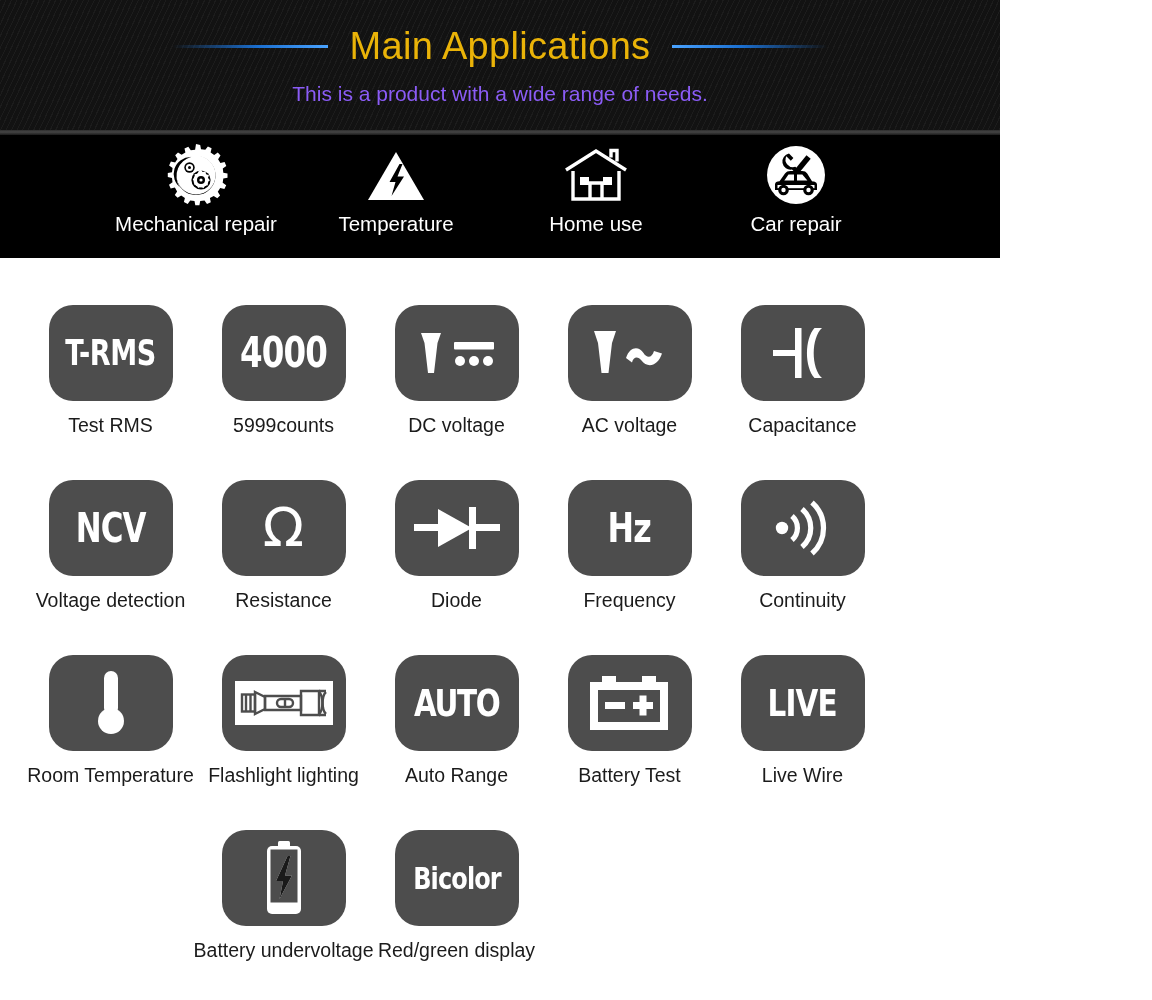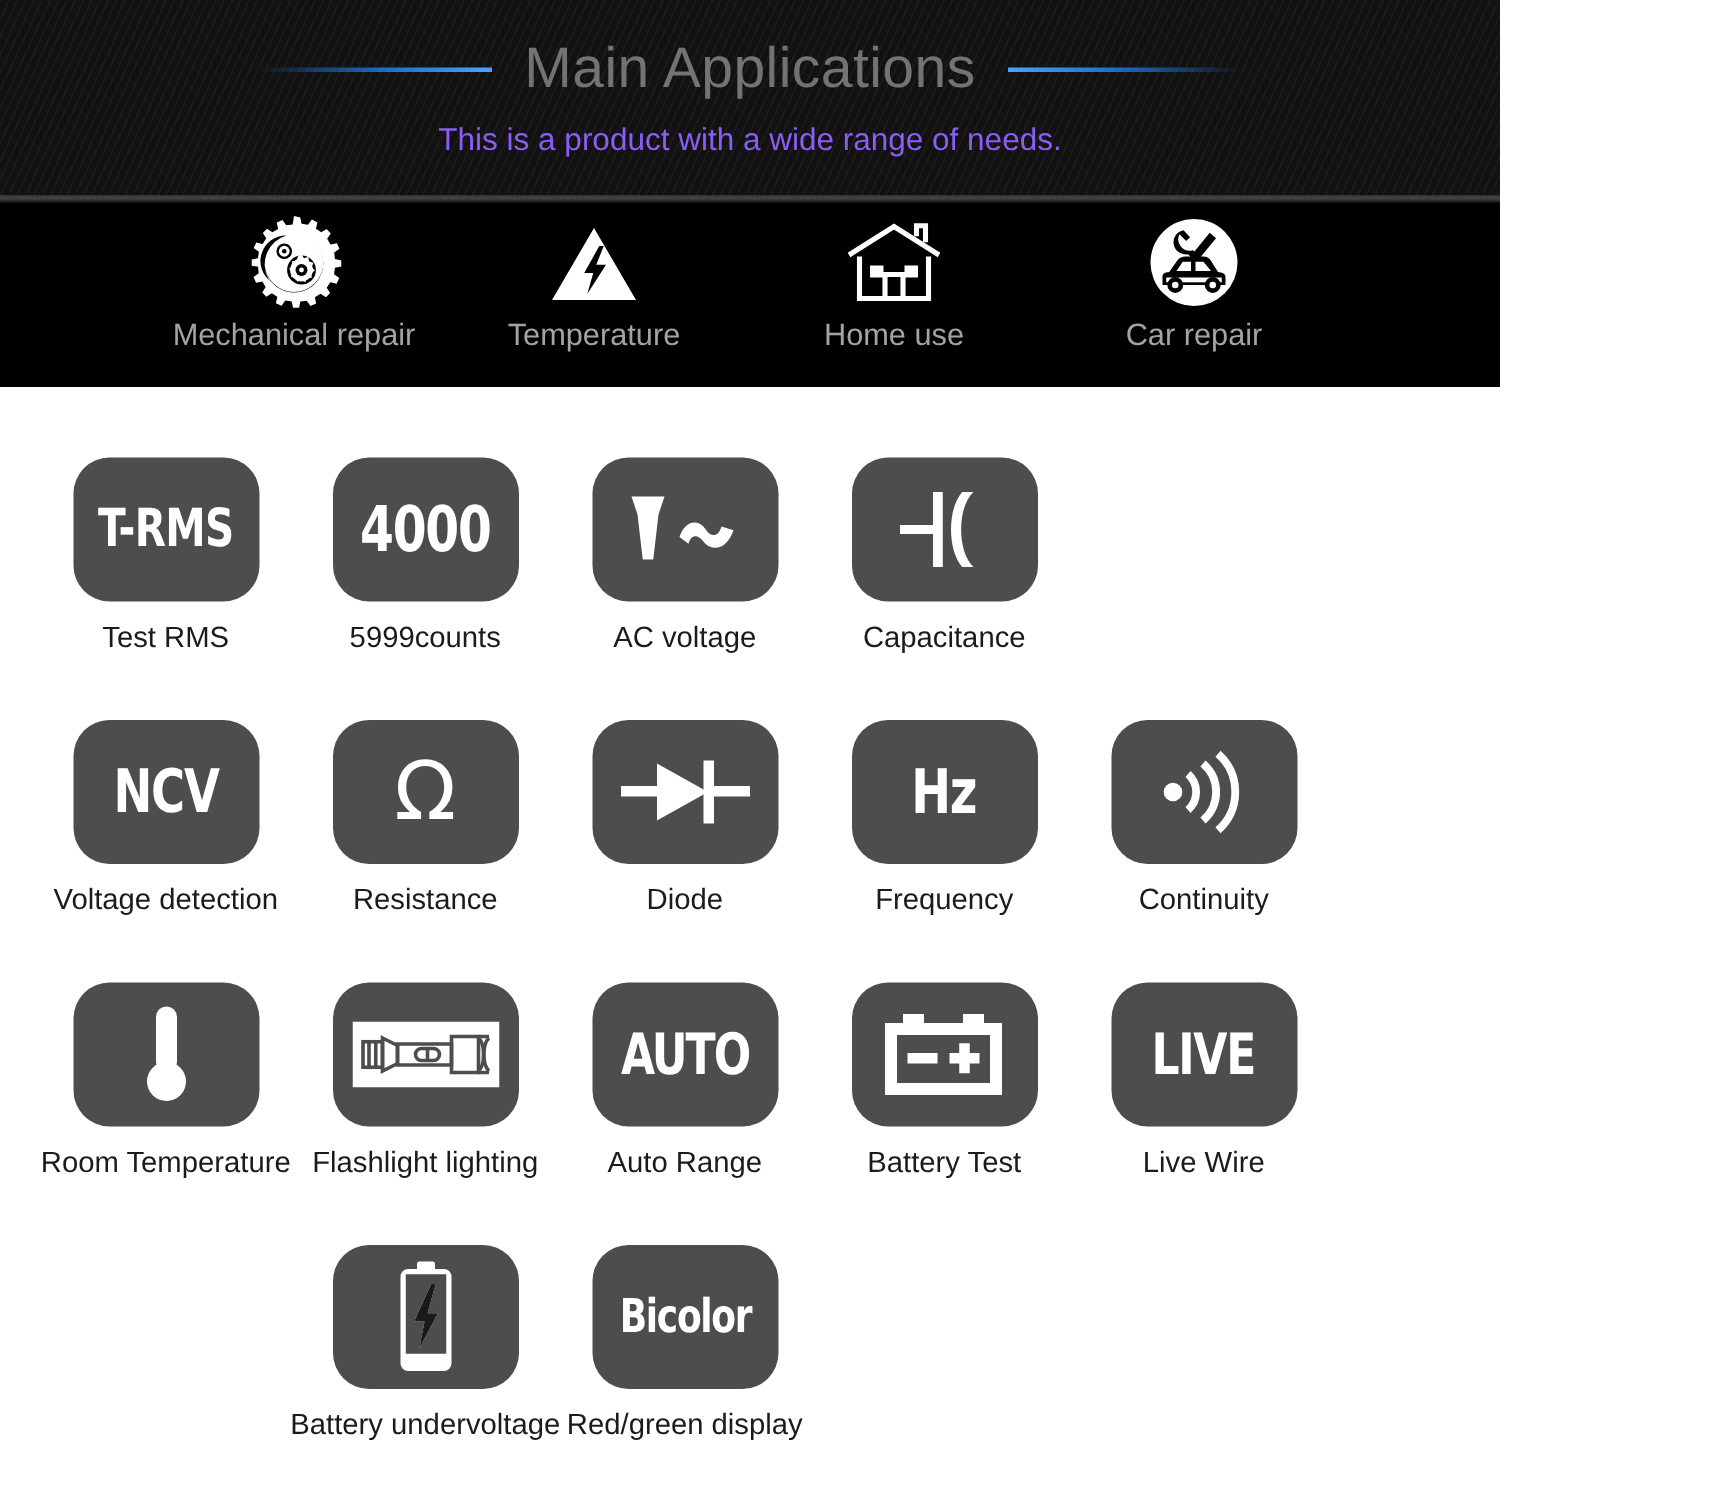--- a/index.html
+++ b/index.html
@@ -41,40 +41,40 @@
   }
   .rule.left{
     background:linear-gradient(to right,rgba(40,90,160,0) 0%,#1b6fd0 55%,#4aa3ff 100%);
     margin-right:22px;
   }
   .rule.right{
     background:linear-gradient(to left,rgba(40,90,160,0) 0%,#1b6fd0 55%,#4aa3ff 100%);
     margin-left:22px;
   }
   #main-title{
-    color:#737373;font-size:38px;font-weight:400;letter-spacing:0.3px;
+    color:#eab308;font-size:38px;font-weight:400;letter-spacing:0.3px;
     white-space:nowrap;line-height:1;
   }
   #subtitle{
     position:absolute;left:0;top:82px;width:1000px;text-align:center;
     color:#8b5cf6;font-size:21px;font-weight:400;
   }
 
   
   #apps{
     position:absolute;left:0;top:140px;width:1000px;height:118px;
     display:flex;align-items:flex-start;
   }
   .app{
     flex:0 0 200px;display:flex;flex-direction:column;align-items:center;
   }
   .app:nth-child(1){margin-left:96px;}
   .app-ico{height:70px;display:flex;align-items:center;justify-content:center;}
   .app-label{
-    color:#a3a3a3;font-size:20.5px;margin-top:2px;white-space:nowrap;
+    color:#ffffff;font-size:20.5px;margin-top:2px;white-space:nowrap;
   }
 
   
   #grid{
     position:absolute;left:0;top:262px;width:1000px;padding-left:24px;
   }
   .grid-row{
     display:flex;justify-content:flex-start;
   }
   .cell{
@@ -221,20 +221,32 @@
       <div class="cell-label">Test RMS</div>
     </div>
 
     <div class="cell">
       <div class="tile">
         <span class="tile-text t-4000">4000</span>
       </div>
       <div class="cell-label">5999counts</div>
     </div>
 
+    <div class="cell">
+      <div class="tile">
+        <svg width="92" height="56" viewBox="0 0 92 56">
+          <path d="M10 8 L30 8 L26.5 18 L23 48 L17 48 L13.5 18 Z" fill="#fff"></path>
+          <rect x="43" y="17" width="40" height="7.5" rx="1" fill="#fff"></rect>
+          <circle cx="49" cy="36" r="5" fill="#fff"></circle>
+          <circle cx="63" cy="36" r="5" fill="#fff"></circle>
+          <circle cx="77" cy="36" r="5" fill="#fff"></circle>
+        </svg>
+      </div>
+      <div class="cell-label">DC voltage</div>
+    </div>
 
     <div class="cell">
       <div class="tile">
         <svg width="88" height="56" viewBox="0 0 88 56">
           <path d="M8 6 L30 6 L26 18 L22.5 48 L15.5 48 L12 18 Z" fill="#fff"></path>
           <path d="M40 33 C44 21 53 21 57.5 28 C61 33.5 66 33 68 26 L76 28.5 C71.5 42 61 43 55.5 35.5 C52 31 47.5 31.5 46 37.5 Z" fill="#fff"></path>
         </svg>
       </div>
       <div class="cell-label">AC voltage</div>
     </div>

